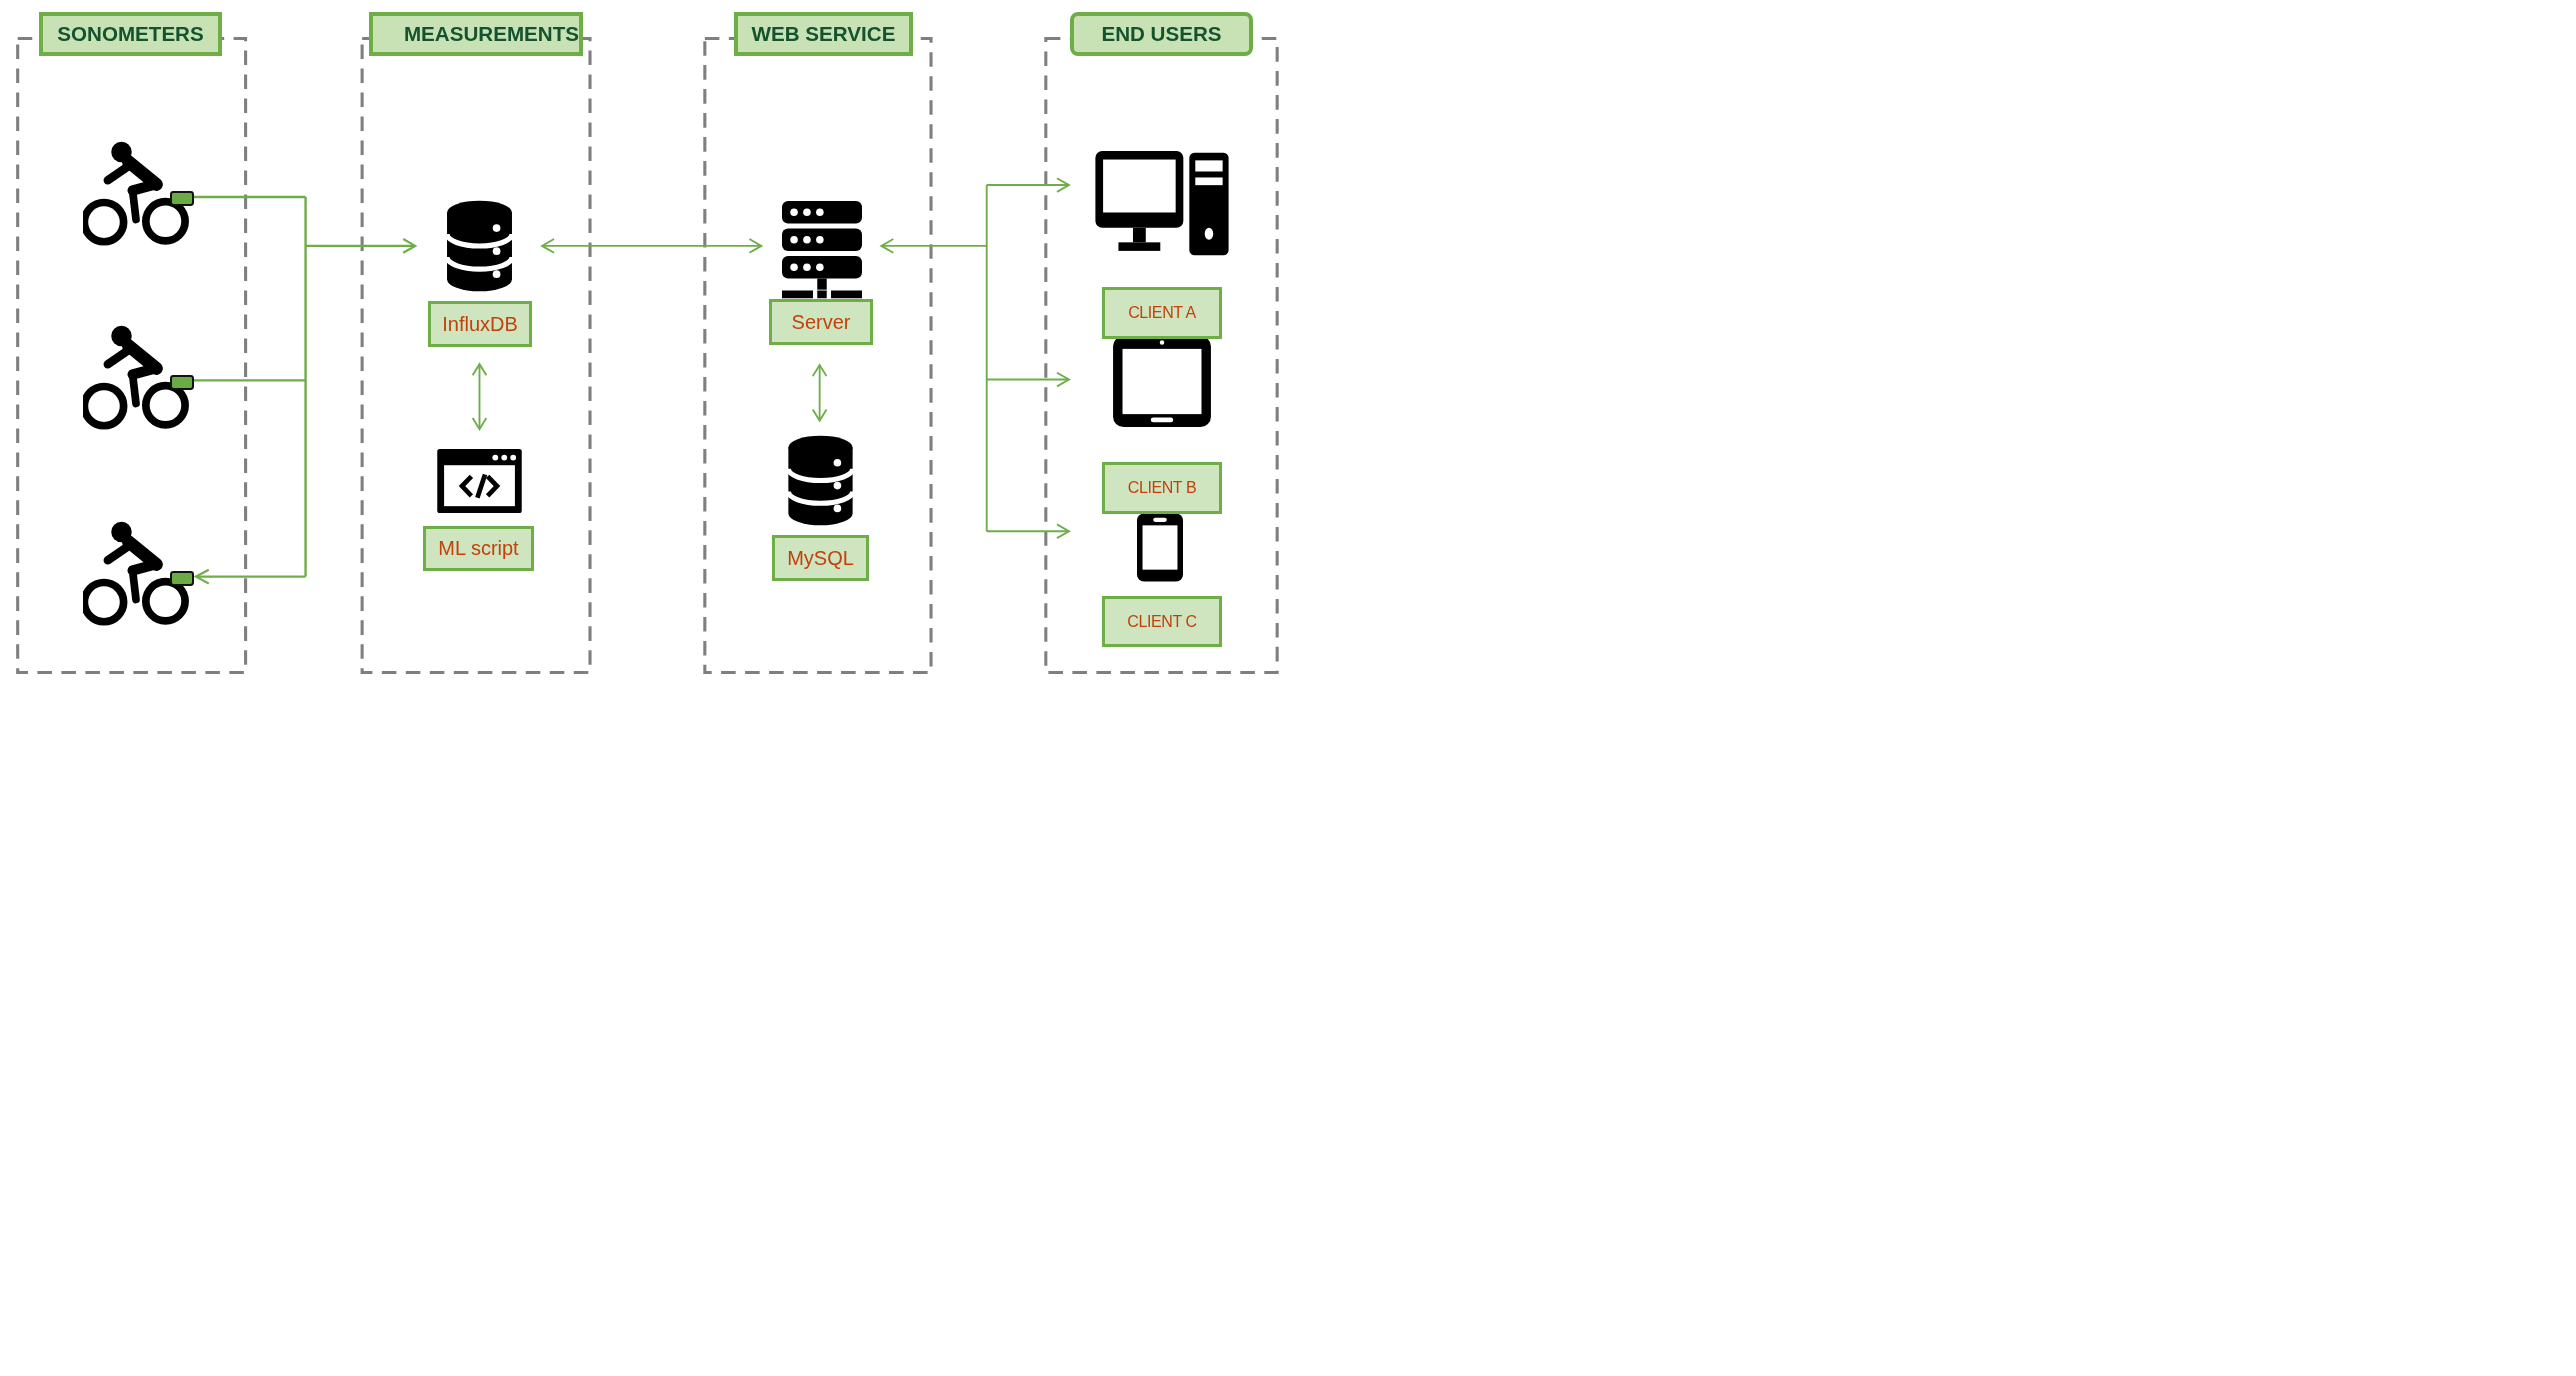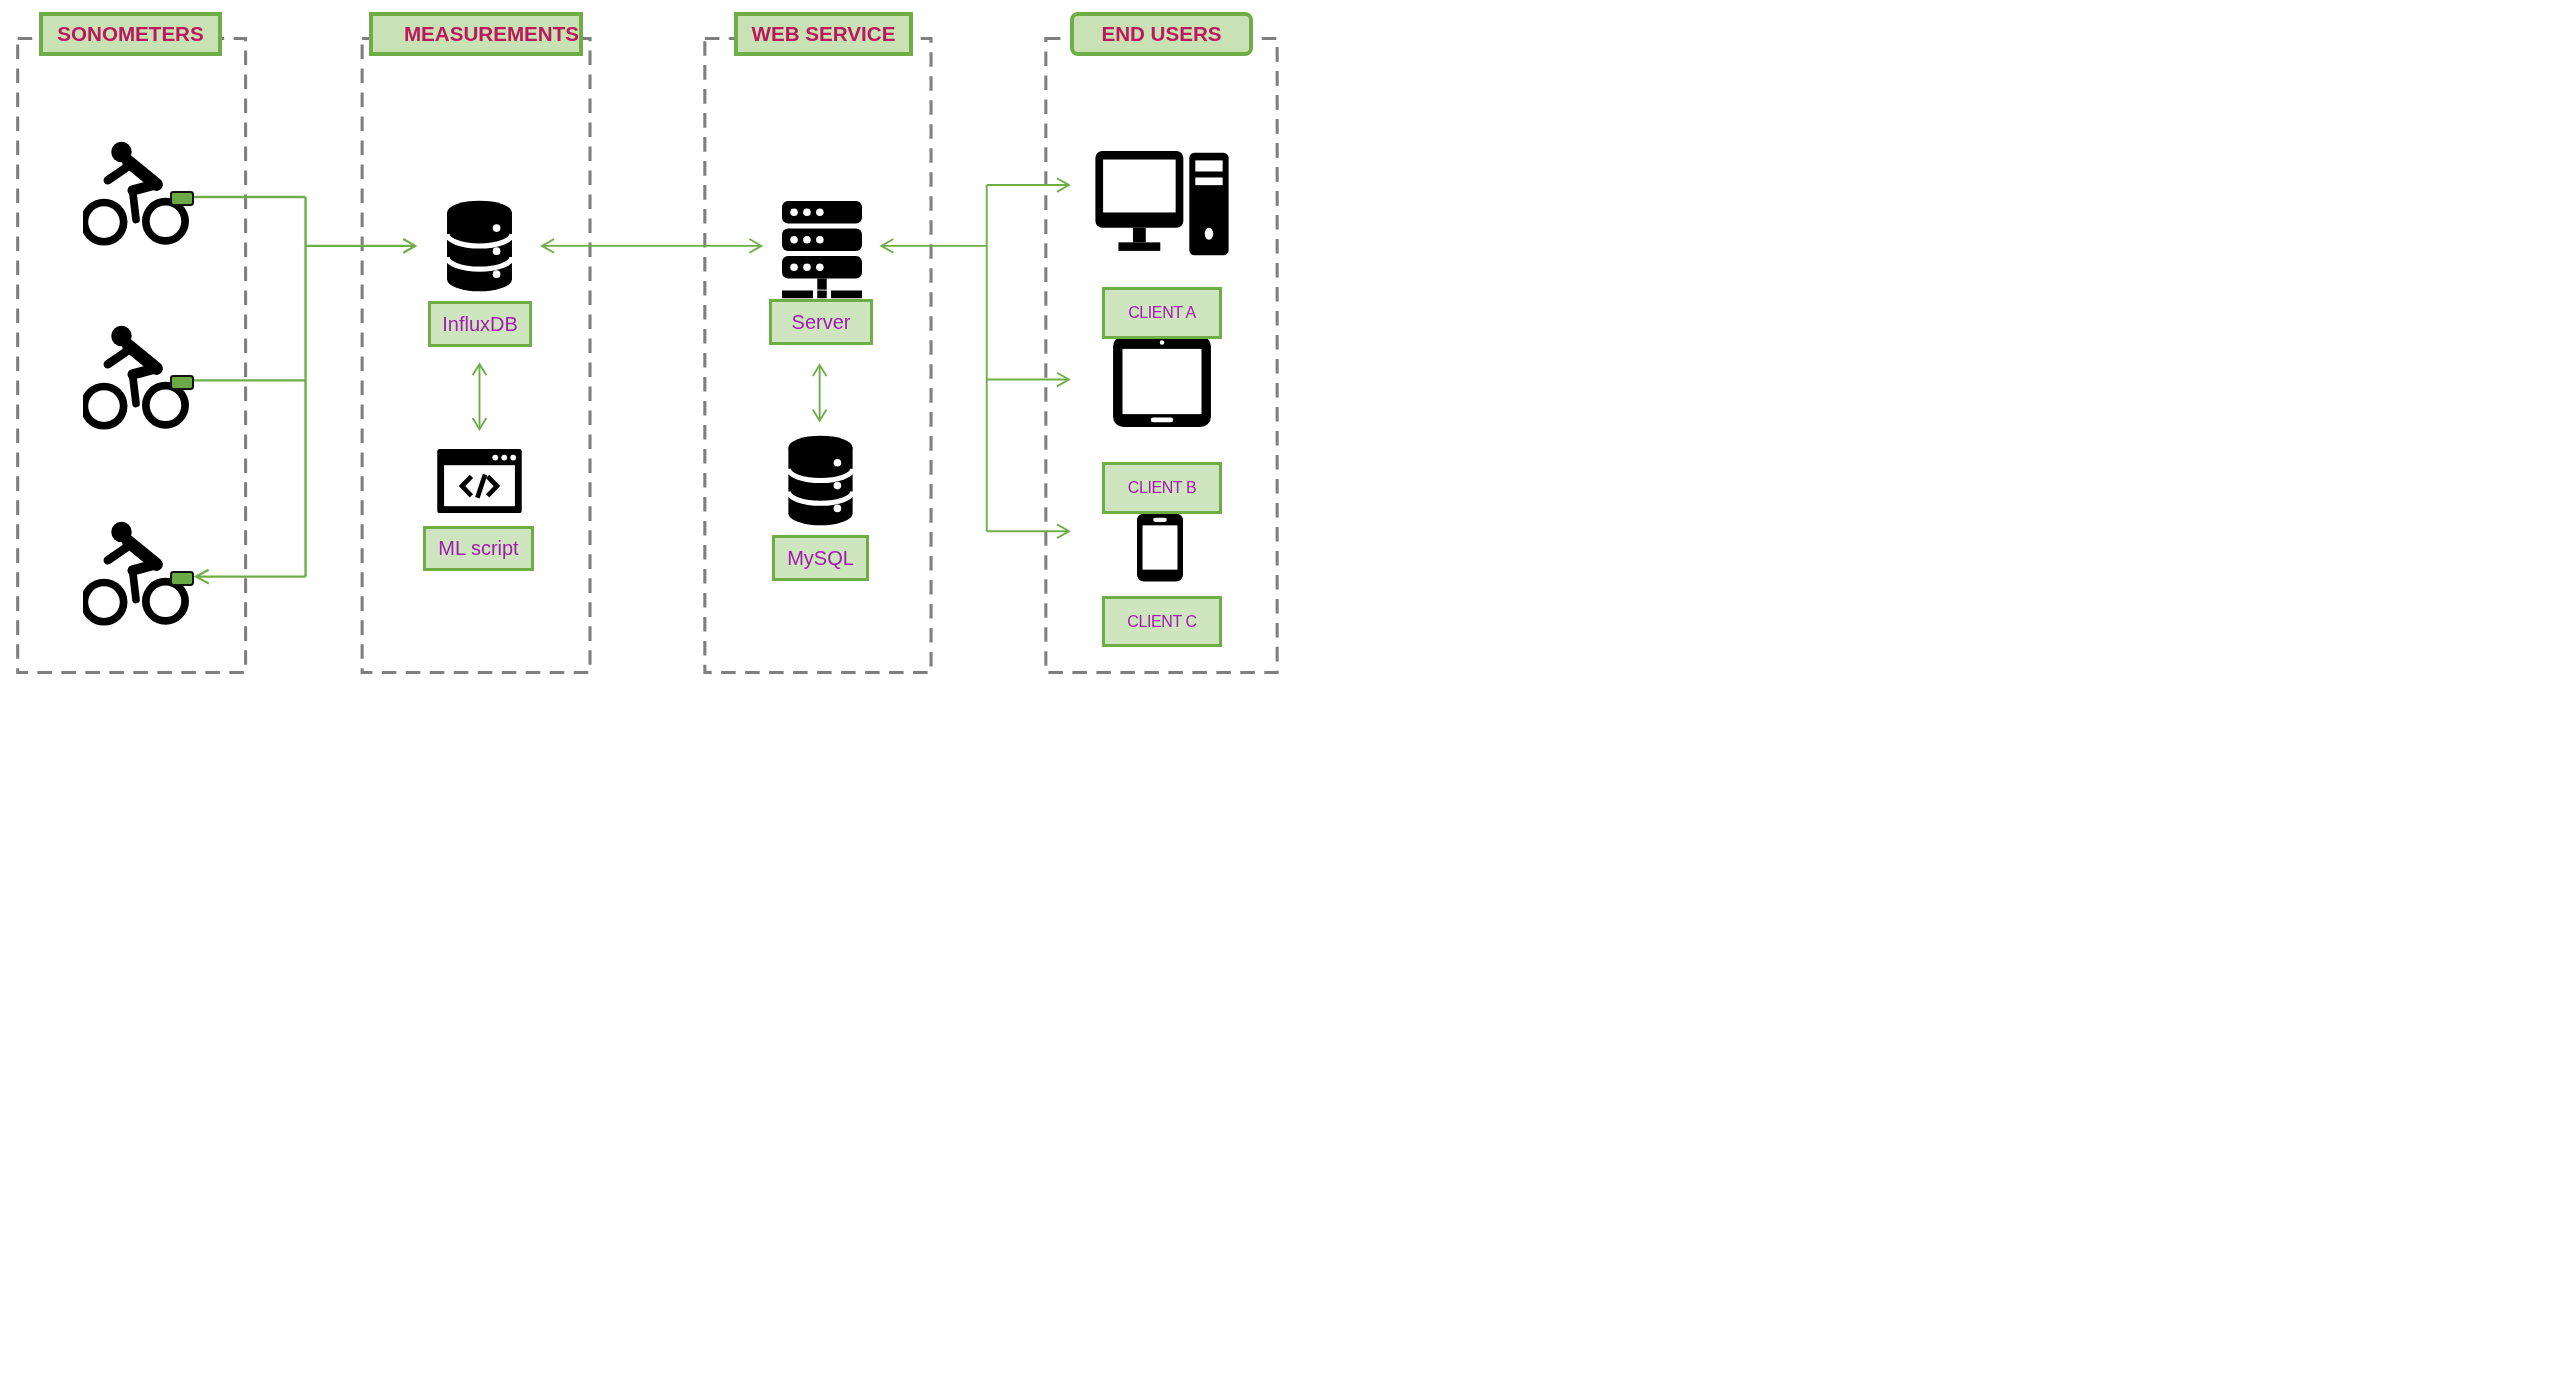--- a/index.html
+++ b/index.html
@@ -5,27 +5,27 @@
   html,body{margin:0;padding:0;background:#ffffff;}
   #stage{
     position:relative;width:1288px;height:688px;background:#ffffff;
     font-family:"Liberation Sans", sans-serif;overflow:hidden;
   }
   #wires{position:absolute;left:0;top:0;width:1288px;height:688px;}
   .hdr{
     position:absolute;height:36px;top:12px;
     background:#c8e2b5;border:4.3px solid #6fad47;
     display:flex;align-items:center;justify-content:center;
-    font-weight:bold;font-size:20.6px;color:#be185d;letter-spacing:0px;white-space:nowrap;
+    font-weight:bold;font-size:20.6px;color:#14532d;letter-spacing:0px;white-space:nowrap;
     z-index:3;
   }
   .lbl{
     position:absolute;background:#cee5bf;border:3.4px solid #6fad47;
     display:flex;align-items:center;justify-content:center;
-    font-size:20px;color:#a21caf;white-space:nowrap;z-index:3;
+    font-size:20px;color:#c2410c;white-space:nowrap;z-index:3;
   }
   .client-lbl{font-size:16px;letter-spacing:-0.4px;}
   .icon{position:absolute;z-index:2;line-height:0;}
   .device{
     position:absolute;width:20px;height:11px;background:#6aab45;
     border:2.1px solid #111;border-radius:3.4px;z-index:4;
   }
 </style>
 </head>
 <body>

